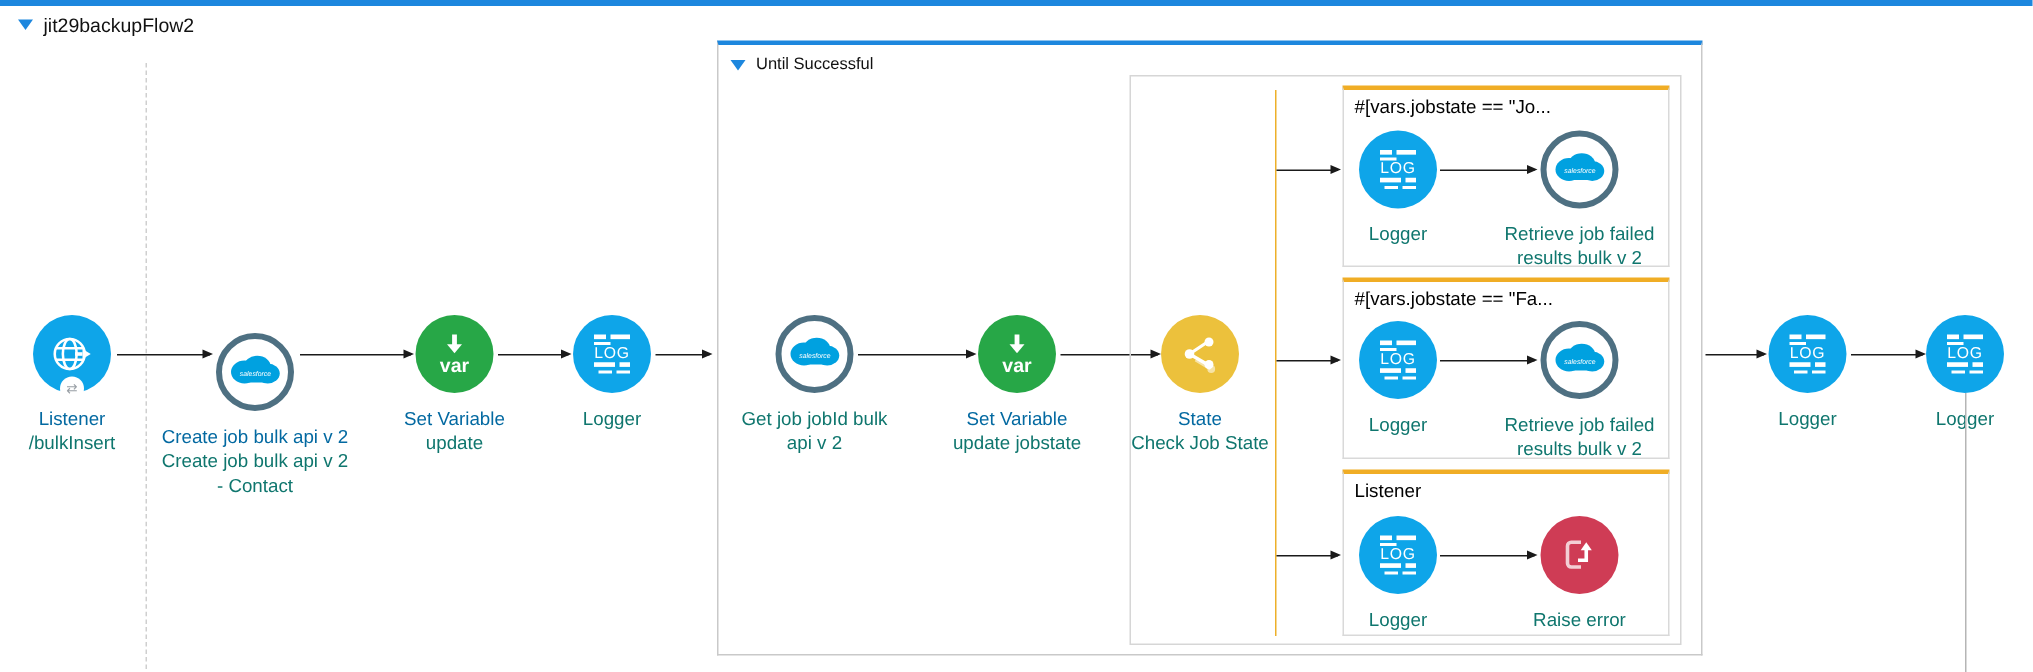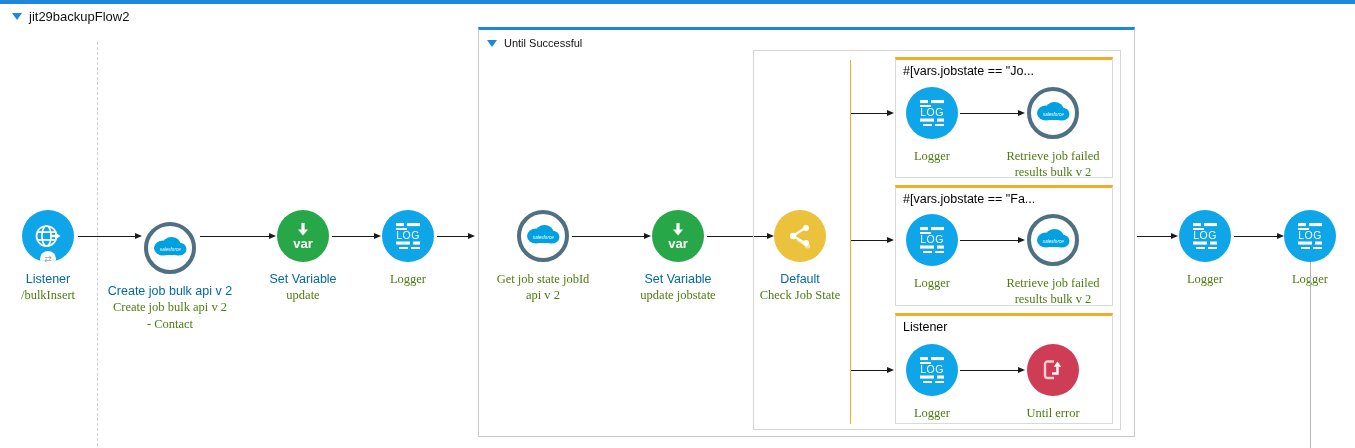--- a/index.html
+++ b/index.html
@@ -18,21 +18,21 @@
   .node { position:absolute; width:140px; margin-left:-70px; display:flex; flex-direction:column; align-items:center; }
   .circle { width:52px; height:52px; border-radius:50%; display:flex; align-items:center; justify-content:center;
     position:relative; flex-shrink:0; }
   .c-purple { background:#0ea5e9; }
   .c-green  { background:#27a747; }
   .c-yellow { background:#ecc13c; }
   .c-red    { background:#cf3c55; }
   .c-sf     { background:#ffffff; border:4px solid #4e7082; }
   .lbls { margin-top:9px; text-align:center; line-height:1.3; }
   .lbl-type { color:#0369a1; white-space:nowrap; }
-  .lbl-name { color:#4d7c0f; white-space:nowrap;font-family:Liberation Serif, serif; }
+  .lbl-name { color:#0f766e; white-space:nowrap; }
 
   .badge { position:absolute; bottom:-5px; left:50%; margin-left:-8px; width:16px; height:16px;
     background:#fff; border-radius:50%; color:#9aa0a6; font-size:9px; line-height:16px; text-align:center; }
 
   
   .arrow { position:absolute; height:0; border-top:1.4px solid #1a1a1a; }
   .arrow::after { content:""; position:absolute; right:-2px; top:-4.4px; width:0; height:0;
     border-left:7px solid #1a1a1a; border-top:3.6px solid transparent; border-bottom:3.6px solid transparent; }
 
   
@@ -154,21 +154,21 @@
         <g fill="#00a1e0">
           <ellipse cx="13" cy="14" rx="9" ry="7.6"></ellipse>
           <ellipse cx="21.5" cy="10.5" rx="9" ry="7.4"></ellipse>
           <ellipse cx="28.5" cy="15" rx="8" ry="6.6"></ellipse>
           <rect x="8" y="12" width="24" height="9" rx="4.5"></rect>
         </g>
         <text x="20.3" y="16.6" font-size="4.6" fill="#ffffff" text-anchor="middle" font-style="italic">salesforce</text>
       </svg>
     </div>
     <div class="lbls">
-      <div class="lbl-name">Get job state jobId</div>
+      <div class="lbl-name">Get job jobId bulk</div>
       <div class="lbl-name">api v 2</div>
     </div>
   </div>
 
   <div class="arrow" style="left:572px; top:236px; width:77px;"></div>
 
   <div class="node" style="left:678px; top:210px;">
     <div class="circle c-green">
       <svg width="30" height="34" viewBox="0 0 30 34">
         <path d="M15 4 v7" stroke="#ffffff" stroke-width="3.2" fill="none"></path>
@@ -196,21 +196,21 @@
         <circle cx="23.5" cy="26" r="2.6" fill="rgba(255,255,255,0.55)"></circle>
         <g stroke="#ffffff" stroke-width="2.2" fill="none">
           <path d="M9 16 L21 8 M9 16 L21 23"></path>
         </g>
         <circle cx="9" cy="16" r="3.2" fill="#ffffff"></circle>
         <circle cx="22" cy="8" r="3" fill="#ffffff"></circle>
         <circle cx="22" cy="23" r="3" fill="#ffffff"></circle>
       </svg>
     </div>
     <div class="lbls">
-      <div class="lbl-type">Default</div>
+      <div class="lbl-type">State</div>
       <div class="lbl-name">Check Job State</div>
     </div>
   </div>
 
   <div class="branch-box" style="top:57px; height:121px;">
     <div class="branch-cond">#[vars.jobstate == "Jo...</div>
   </div>
   <div class="arrow" style="left:851px; top:113px; width:41px;"></div>
 
   <div class="node" style="left:932px; top:87px;">
@@ -327,21 +327,21 @@
 
   <div class="node" style="left:1053px; top:344px;">
     <div class="circle c-red">
       <svg width="28" height="28" viewBox="0 0 28 28">
         <path d="M15 5.5 H8.5 a2.5 2.5 0 0 0 -2.5 2.5 V19.5 a2.5 2.5 0 0 0 2.5 2.5 H15" stroke="rgba(255,255,255,0.75)" stroke-width="2.4" fill="none"></path>
         <path d="M13 17.5 h5.5 v-7" stroke="#ffffff" stroke-width="2.4" fill="none"></path>
         <polygon points="18.5,5.5 14.8,10.8 22.2,10.8" fill="#ffffff"></polygon>
       </svg>
     </div>
     <div class="lbls">
-      <div class="lbl-name">Until error</div>
+      <div class="lbl-name">Raise error</div>
     </div>
   </div>
 
   <div class="arrow" style="left:1137px; top:236px; width:39px;"></div>
 
   <div class="node" style="left:1205px; top:210px;">
     <div class="circle c-purple">
       <svg width="34" height="30" viewBox="0 0 34 30">
         <g fill="#ffffff">
           <rect x="5" y="2" width="8" height="3.1"></rect>

